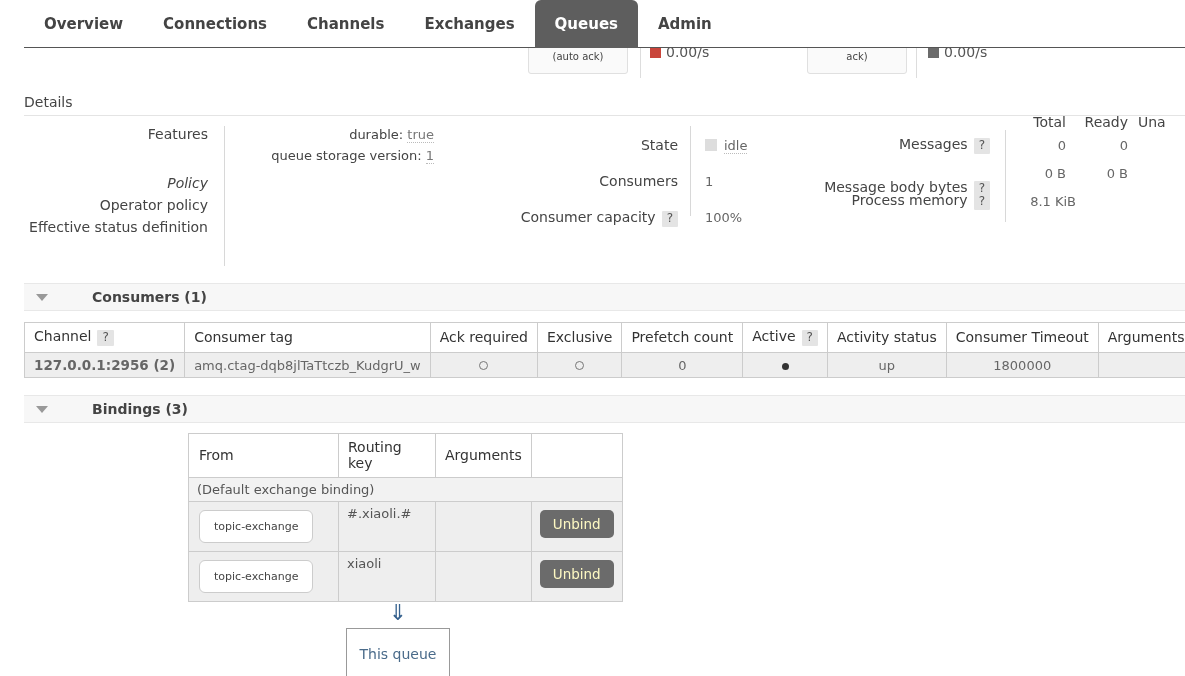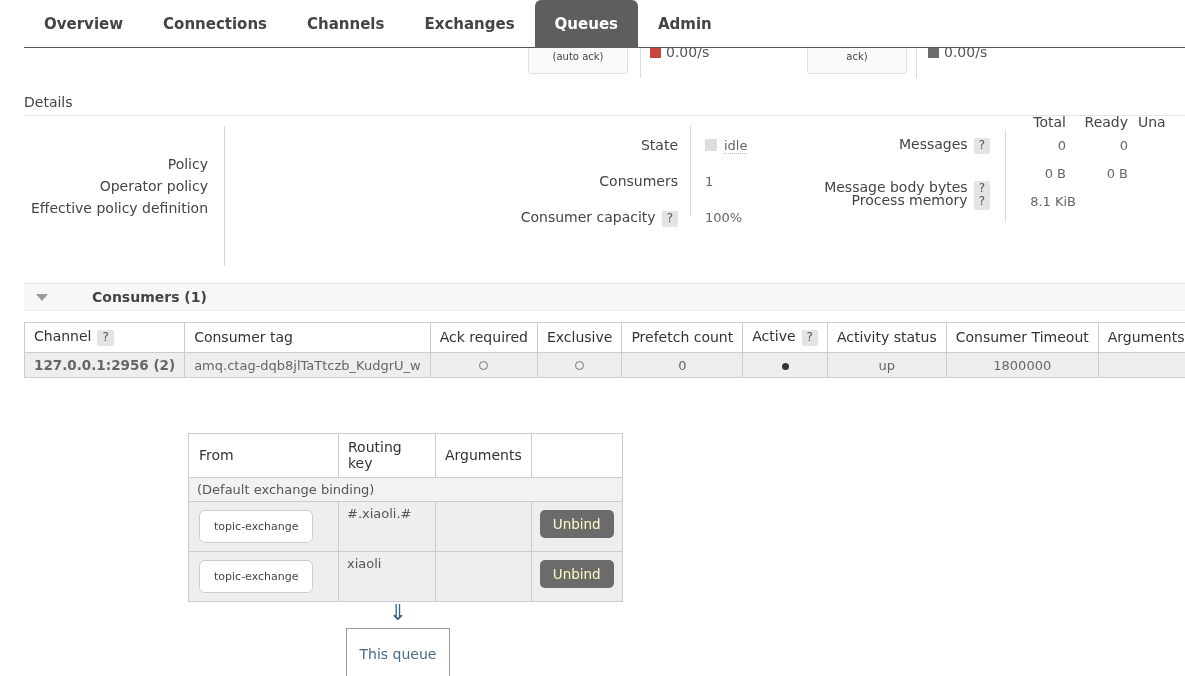--- a/index.html
+++ b/index.html
@@ -415,29 +415,43 @@
   </div>
 
   <div class="sec-title" style="left:24px; top:94px;">Details</div>
   <div class="sec-rule" style="left:24px; top:115px; width:1161px;"></div>
 
   <div class="details">
 
     <div class="dgroup" style="left:0px; top:6px; width:440px;">
       <div class="dsep" style="left:224px; top:0px; height:140px;"></div>
 
-
-      <div class="drow" style="margin-top:30px; margin-bottom:6px;">
+      <div class="drow" style="margin-bottom:0;">
+        <div class="dlabel" style="width:208px;">Features</div>
+        <div style="width:16px;"></div>
+        <div style="width:210px; text-align:right;">
+          <div style="margin-bottom:6px;">
+            <span class="kv-key">durable:</span>
+            <span class="kv-val">true</span>
+          </div>
+          <div>
+            <span class="kv-key">queue storage version:</span>
+            <span class="kv-val">1</span>
+          </div>
+        </div>
+      </div>
+
+      <div class="drow" style="margin-top:12px; margin-bottom:6px;font-style:italic;">
         <div class="dlabel" style="width:208px;">Policy</div>
       </div>
       <div class="drow" style="margin-bottom:6px;">
         <div class="dlabel" style="width:208px;">Operator policy</div>
       </div>
       <div class="drow" style="margin-bottom:0;">
-        <div class="dlabel" style="width:208px;">Effective policy definition</div>
+        <div class="dlabel" style="width:208px;">Effective status definition</div>
       </div>
     </div>
 
     <div class="dgroup" style="left:450px; top:6px; width:320px;">
       <div class="dsep" style="left:240px; top:0px; height:90px;"></div>
 
       <div class="drow" style="margin-bottom:9px;">
         <div class="dlabel" style="width:228px;">State</div>
         <div style="width:27px;"></div>
         <div class="dvalue">
@@ -513,20 +527,24 @@
         <td class="c"><span class="circ"></span></td>
         <td class="c">0</td>
         <td class="c"><span class="dot"></span></td>
         <td class="c">up</td>
         <td class="c">1800000</td>
         <td></td>
       </tr>
     </tbody>
   </table>
 
+  <div class="sec-bar" style="top:395px;">
+    <span class="tri"></span>
+    <span class="sec-bar-label">Bindings (3)</span>
+  </div>
 
   <table id="bindings-table">
     <thead>
       <tr>
         <th style="width:130px;padding-left:10px;">From</th>
         <th style="width:78px;">Routing key</th>
         <th style="width:75px;">Arguments</th>
         <th style="width:70px;"></th>
       </tr>
     </thead>

